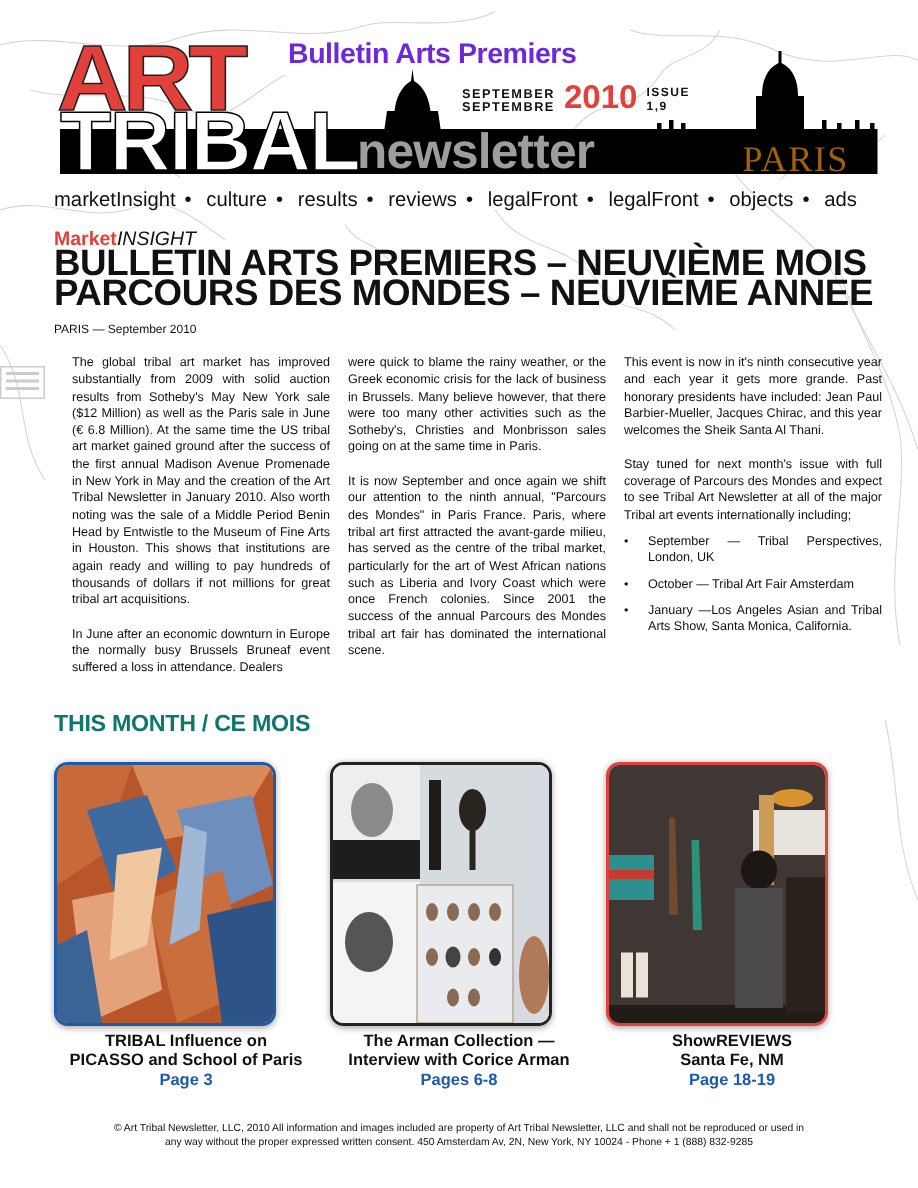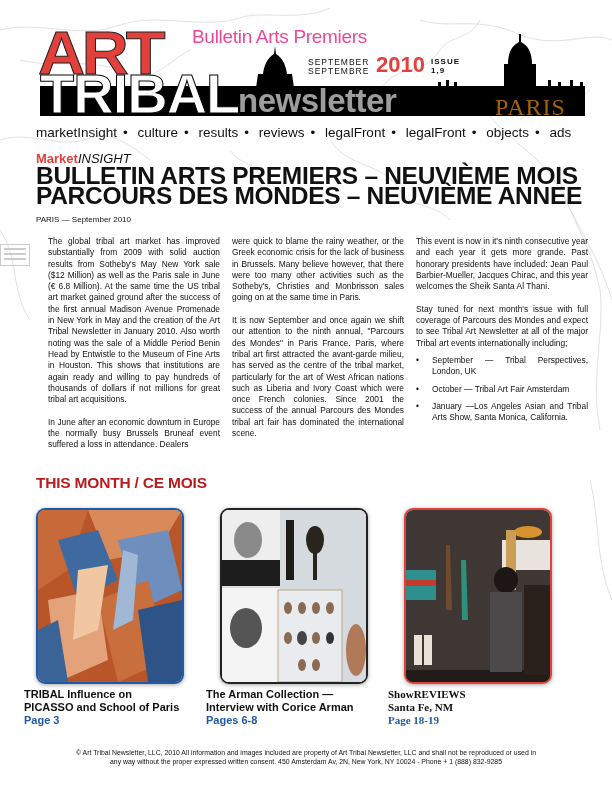--- a/index.html
+++ b/index.html
@@ -2,22 +2,22 @@
 <html><head>
 <meta charset="utf-8">
 <style>
   html,body{margin:0;padding:0;}
   body{width:612px;height:792px;position:relative;overflow:hidden;background:#fff;font-family:"Liberation Sans",sans-serif;color:#111;}
   .map-bg{position:absolute;left:0;top:0;width:612px;height:792px;z-index:0;}
   
   .blackbar{position:absolute;left:40px;top:86px;width:545px;height:30px;background:#000;z-index:1;}
   .art{position:absolute;left:38px;top:22px;font-family:"Liberation Sans",sans-serif;font-weight:bold;font-size:62px;line-height:62px;color:#e2403a;letter-spacing:-3px;transform:scaleX(1.05);transform-origin:left;z-index:2;-webkit-text-stroke:1px #222;}
   .tribal{position:absolute;left:40px;top:66px;font-weight:bold;font-size:56px;line-height:56px;color:#fff;letter-spacing:-1px;z-index:3;-webkit-text-stroke:1px #000;}
-  .bulletin{position:absolute;left:192px;top:26px;font-weight:normal;font-size:19px;color:#ec4899;letter-spacing:-0.3px;z-index:3;}
-  .septs{position:absolute;left:308px;top:58px;font-weight:normal;font-size:8.5px;line-height:9px;letter-spacing:1px;color:#111;z-index:3;}
+  .bulletin{position:absolute;left:192px;top:26px;font-weight:bold;font-size:19px;color:#6d28d9;letter-spacing:-0.3px;z-index:3;}
+  .septs{position:absolute;left:308px;top:58px;font-weight:bold;font-size:8.5px;line-height:9px;letter-spacing:1px;color:#111;z-index:3;}
   .year{position:absolute;left:376px;top:54px;font-weight:bold;font-size:22px;line-height:22px;color:#e2403a;z-index:3;}
   .issue{position:absolute;left:431px;top:57px;font-weight:bold;font-size:8px;line-height:9px;letter-spacing:1px;color:#111;z-index:3;}
   .news{position:absolute;left:238px;top:84px;font-weight:bold;font-size:33px;line-height:34px;color:#9d9d9d;z-index:3;letter-spacing:-0.5px;}
   .paris{position:absolute;left:495px;top:94px;font-family:"Liberation Serif",serif;font-size:24px;color:#a16207;letter-spacing:1px;z-index:3;}
   .skyline{position:absolute;z-index:2;}
   
   .nav{position:absolute;left:36px;top:125px;font-size:13.5px;color:#111;z-index:3;white-space:nowrap;}
   .nav .sep{margin:0 6px;}
   
   .kicker{position:absolute;left:36px;top:151px;font-size:13px;z-index:3;}
@@ -27,24 +27,24 @@
   .dateline{position:absolute;left:36px;top:215px;font-size:8px;color:#111;z-index:3;}
   .tiny-note{position:absolute;left:0;top:244px;width:28px;height:20px;border:1px solid #ccc;z-index:3;}
   .tiny-note div{height:2px;background:#ccc;margin:3px 3px 0 3px;}
   
   .col{position:absolute;top:236px;width:172px;font-size:8.4px;line-height:11.3px;text-align:justify;z-index:3;color:#111;margin-left:12px;}
   .col p{margin:0 0 11.3px 0;}
   .col ul{margin:0;padding:0;list-style:none;}
   .col li{position:relative;padding-left:16px;margin-bottom:6px;}
   .col li:before{content:"•";position:absolute;left:0;top:0;}
   
-  .tm-title{position:absolute;left:36px;top:474px;font-weight:bold;font-size:15.5px;color:#b91c1c;z-index:3;letter-spacing:-0.2px;}
+  .tm-title{position:absolute;left:36px;top:474px;font-weight:bold;font-size:15.5px;color:#0f766e;z-index:3;letter-spacing:-0.2px;}
   .card{position:absolute;top:508px;width:144px;height:172px;border-radius:9px;overflow:hidden;z-index:3;box-shadow:0 1px 4px rgba(0,0,0,0.35);}
   .card svg{display:block;width:100%;height:100%;}
-  .cap{position:absolute;top:688px;width:200px;text-align:left;font-weight:bold;font-size:11px;line-height:13px;color:#111;z-index:3;}
+  .cap{position:absolute;top:688px;width:200px;text-align:center;font-weight:bold;font-size:11px;line-height:13px;color:#111;z-index:3;}
   .cap .pg{color:#1f5aa8;display:block;}
   .footer{position:absolute;left:20px;top:748px;width:572px;text-align:center;font-size:6.9px;line-height:9px;color:#111;z-index:3;}
 </style>
 </head>
 <body>
 
 <svg class="map-bg" viewBox="0 0 612 792">
   <g fill="none" stroke="#d4d4d4" stroke-width="0.7">
     <path d="M0,30 C40,20 80,40 120,25 C160,12 200,30 240,18 C260,10 300,22 330,8"></path>
     <path d="M20,60 C60,70 90,55 130,75 C150,85 170,60 190,50"></path>
@@ -203,21 +203,21 @@
 <div class="cap" style="left:24px;">
   <div>TRIBAL Influence on</div>
   <div>PICASSO and School of Paris</div>
   <span class="pg">Page 3</span>
 </div>
 <div class="cap" style="left:206px;">
   <div>The Arman Collection —</div>
   <div>Interview with Corice Arman</div>
   <span class="pg">Pages 6-8</span>
 </div>
-<div class="cap" style="left:388px;font-family:Liberation Serif, serif;">
+<div class="cap" style="left:388px;">
   <div>ShowREVIEWS</div>
   <div>Santa Fe, NM</div>
   <span class="pg">Page 18-19</span>
 </div>
 
 <div class="footer">
   <div>© Art Tribal Newsletter, LLC, 2010 All information and images included are property of Art Tribal Newsletter, LLC and shall not be reproduced or used in</div>
   <div>any way without the proper expressed written consent.  450 Amsterdam Av, 2N, New York, NY 10024  - Phone + 1 (888) 832-9285</div>
 </div>
 

